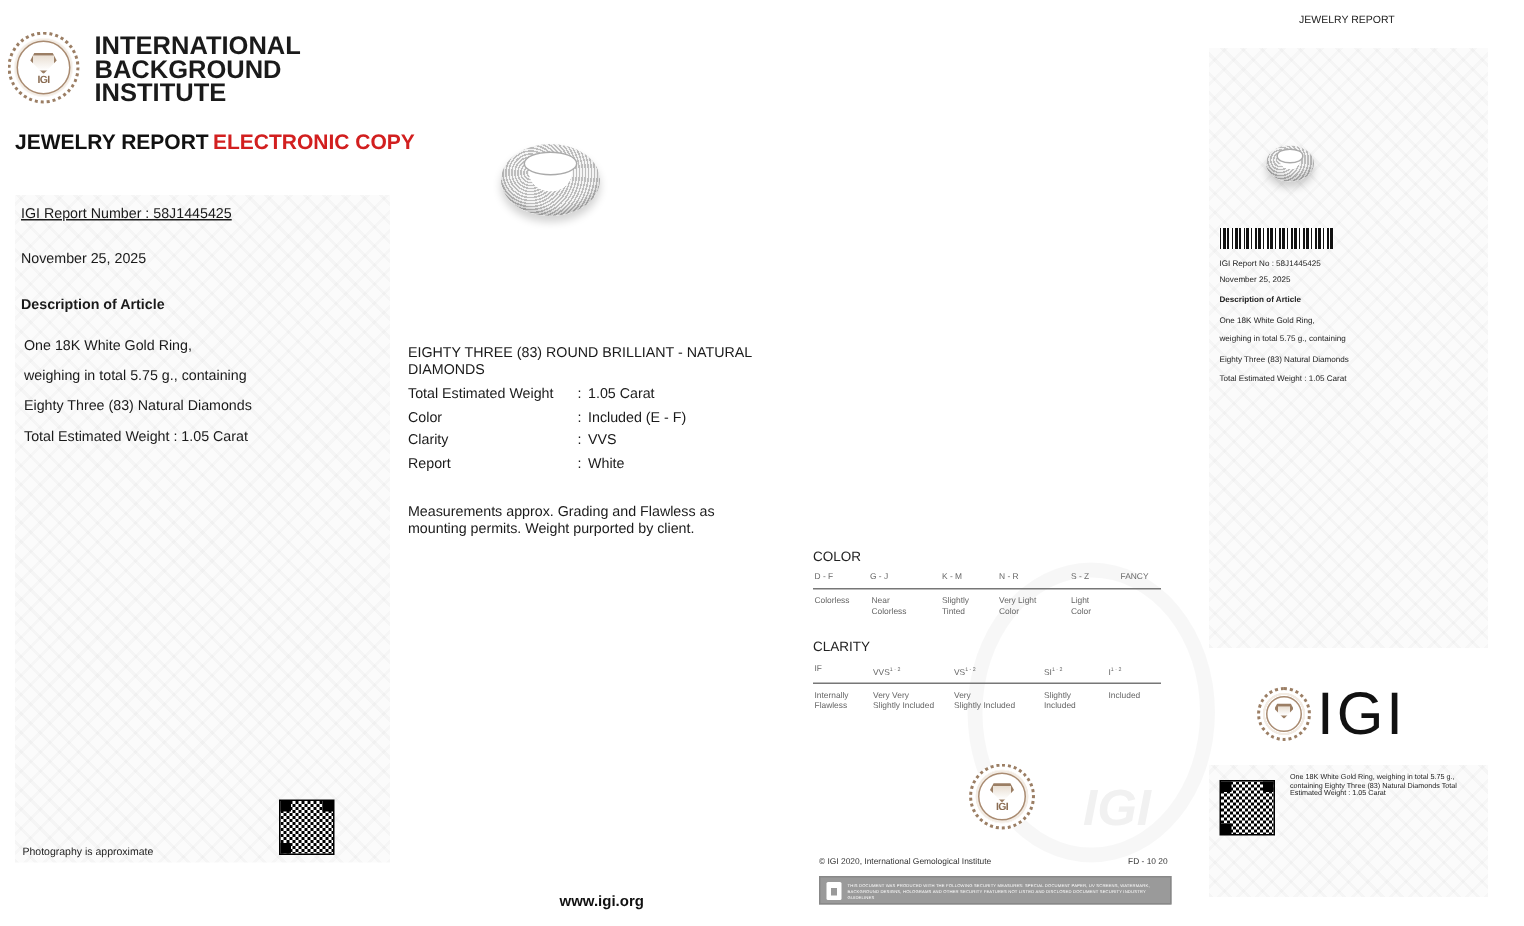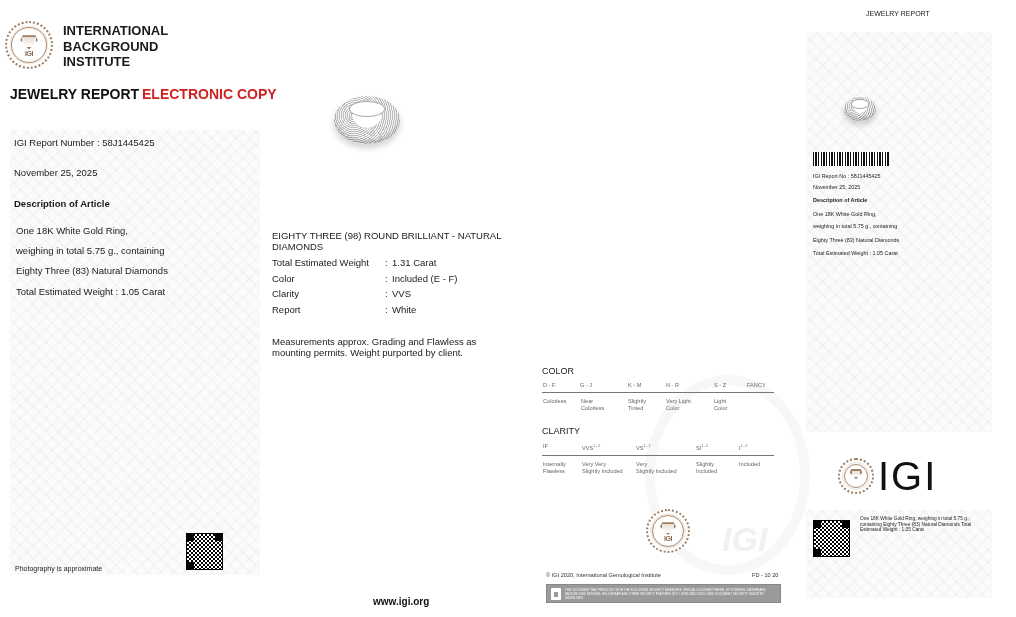--- a/index.html
+++ b/index.html
@@ -37,21 +37,21 @@
     border: 2px solid #9b7e64;
     clip-path: polygon(15% 0, 85% 0, 100% 35%, 50% 100%, 0 35%);
     background: linear-gradient(180deg, #e9dfd3, #fff);
     margin-top: -12%;
   }
   .seal .mono {
     position: absolute; bottom: 22%;
     font-size: 7px; font-weight: bold; color: #8a6c52; letter-spacing: -0.5px;
   }
 
-  .inst-name { left: 63px; top: 23px; font-size: 13px; font-weight: bold; line-height: 15.5px; color: #1a1a1a; }
+  .inst-name { left: 63px; top: 23px; font-size: 17px; font-weight: bold; line-height: 15.5px; color: #1a1a1a; }
   .jr-title { left: 10px; top: 86px; font-size: 14px; font-weight: bold; color: #111; }
   .ecopy { left: 142px; top: 86px; font-size: 14px; font-weight: bold; color: #d21f1f; }
 
   .l-text { font-size: 9.5px; color: #1a1a1a; }
   .l-bold { font-size: 9.5px; font-weight: bold; color: #1a1a1a; }
   .l-desc { font-size: 9.5px; color: #1a1a1a; font-weight: 500; }
 
   
   .ring {
     position: absolute;
@@ -141,39 +141,39 @@
 
 <div class="abs inst-name">
   <div>INTERNATIONAL</div>
   <div>BACKGROUND</div>
   <div>INSTITUTE</div>
 </div>
 
 <div class="abs jr-title">JEWELRY REPORT</div>
 <div class="abs ecopy">ELECTRONIC COPY</div>
 
-<div class="abs l-text" style="left:14px; top:137px;">IGI Report Number : 58J1445425</div>
+<div class="abs l-text" style="left:14px; top:137px;text-decoration:underline;">IGI Report Number : 58J1445425</div>
 <div class="abs l-text" style="left:14px; top:167px;">November 25, 2025</div>
 <div class="abs l-bold" style="left:14px; top:198px; font-weight:600;">Description of Article</div>
 <div class="abs l-desc" style="left:16px; top:225px;">One 18K White Gold Ring,</div>
 <div class="abs l-desc" style="left:16px; top:245px;">weighing in total 5.75 g., containing</div>
 <div class="abs l-desc" style="left:16px; top:265px;">Eighty Three (83) Natural Diamonds</div>
 <div class="abs l-desc" style="left:16px; top:286px;">Total Estimated Weight : 1.05 Carat</div>
 
 <div class="qr" style="left:186px; top:533px; width:37px; height:37px;"></div>
 <div class="abs" style="left:15px; top:565px; font-size:7px; color:#222;">Photography is approximate</div>
 
 <div class="ring" style="left:334px; top:96px; width:66px; height:48px;"></div>
 
-<div class="abs c-head">EIGHTY THREE (98) ROUND BRILLIANT - NATURAL DIAMONDS</div>
+<div class="abs c-head">EIGHTY THREE (83) ROUND BRILLIANT - NATURAL DIAMONDS</div>
 
 <div class="spec-row" style="top:257px;">
   <span class="lbl">Total Estimated Weight</span>
   <span class="sep">:</span>
-  <span class="val">1.31 Carat</span>
+  <span class="val">1.05 Carat</span>
 </div>
 <div class="spec-row" style="top:273px;">
   <span class="lbl">Color</span>
   <span class="sep">:</span>
   <span class="val">Included (E - F)</span>
 </div>
 <div class="spec-row" style="top:288px;">
   <span class="lbl">Clarity</span>
   <span class="sep">:</span>
   <span class="val">VVS</span>

